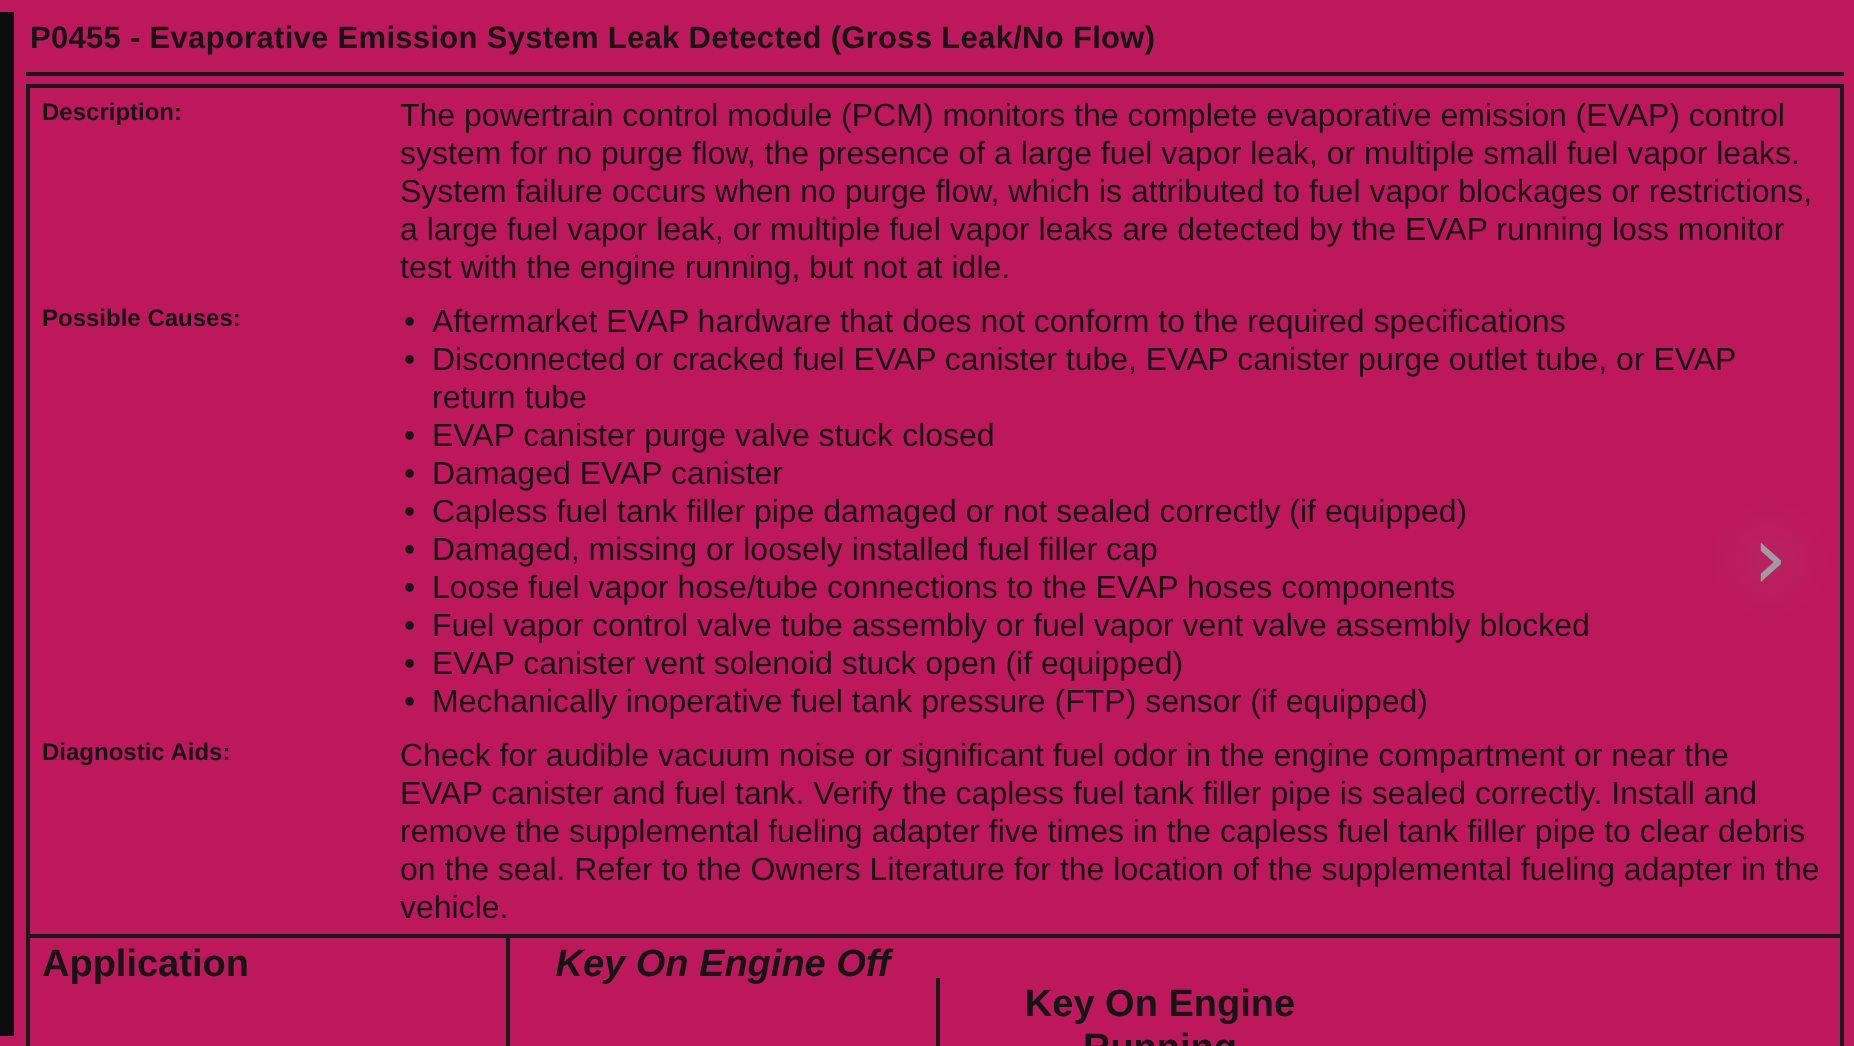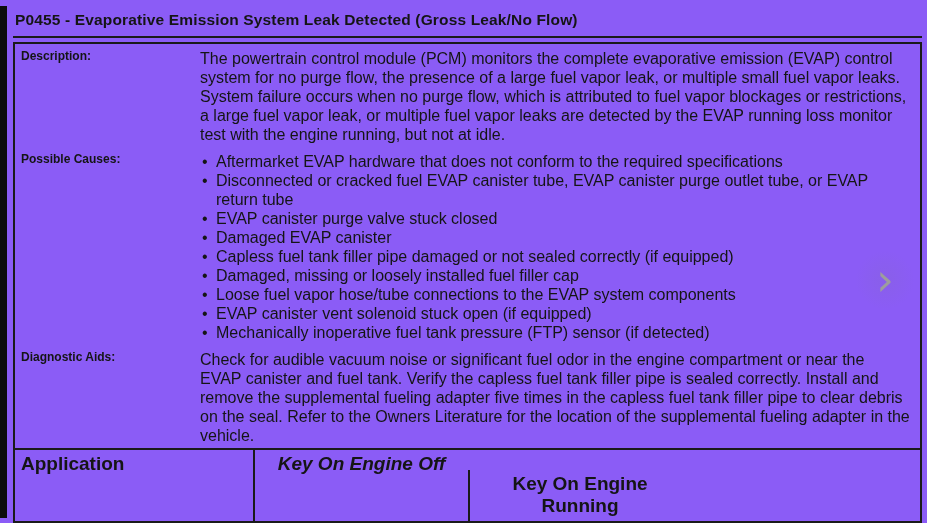--- a/index.html
+++ b/index.html
@@ -7,21 +7,21 @@
   body {
     font-family: "Liberation Sans", sans-serif;
     background: #f7f7f5;
     color: #151515;
     position: relative;
     overflow: hidden;
   }
   .page {
     position: absolute;
     inset: 0;
-    background: #8b5cf6;
+    background: #be185d;
   }
   .left-bar {
     position: absolute;
     left: 0;
     top: 6px;
     width: 7px;
     height: 512px;
     background: #0c0c0c;
   }
   .content {
@@ -125,23 +125,24 @@
       <div class="row">
         <div class="cell label">Possible Causes:</div>
         <div class="cell body">
           <ul class="causes">
             <li>Aftermarket EVAP hardware that does not conform to the required specifications</li>
             <li>Disconnected or cracked fuel EVAP canister tube, EVAP canister purge outlet tube, or EVAP return tube</li>
             <li>EVAP canister purge valve stuck closed</li>
             <li>Damaged EVAP canister</li>
             <li>Capless fuel tank filler pipe damaged or not sealed correctly (if equipped)</li>
             <li>Damaged, missing or loosely installed fuel filler cap</li>
-            <li>Loose fuel vapor hose/tube connections to the EVAP system components</li>
+            <li>Loose fuel vapor hose/tube connections to the EVAP hoses components</li>
+            <li>Fuel vapor control valve tube assembly or fuel vapor vent valve assembly blocked</li>
             <li>EVAP canister vent solenoid stuck open (if equipped)</li>
-            <li>Mechanically inoperative fuel tank pressure (FTP) sensor (if detected)</li>
+            <li>Mechanically inoperative fuel tank pressure (FTP) sensor (if equipped)</li>
           </ul>
         </div>
       </div>
 
       <div class="row">
         <div class="cell label">Diagnostic Aids:</div>
         <div class="cell body">Check for audible vacuum noise or significant fuel odor in the engine compartment or near the EVAP canister and fuel tank. Verify the capless fuel tank filler pipe is sealed correctly. Install and remove the supplemental fueling adapter five times in the capless fuel tank filler pipe to clear debris on the seal. Refer to the Owners Literature for the location of the supplemental fueling adapter in the vehicle.</div>
       </div>
 
       <div class="header-row">

